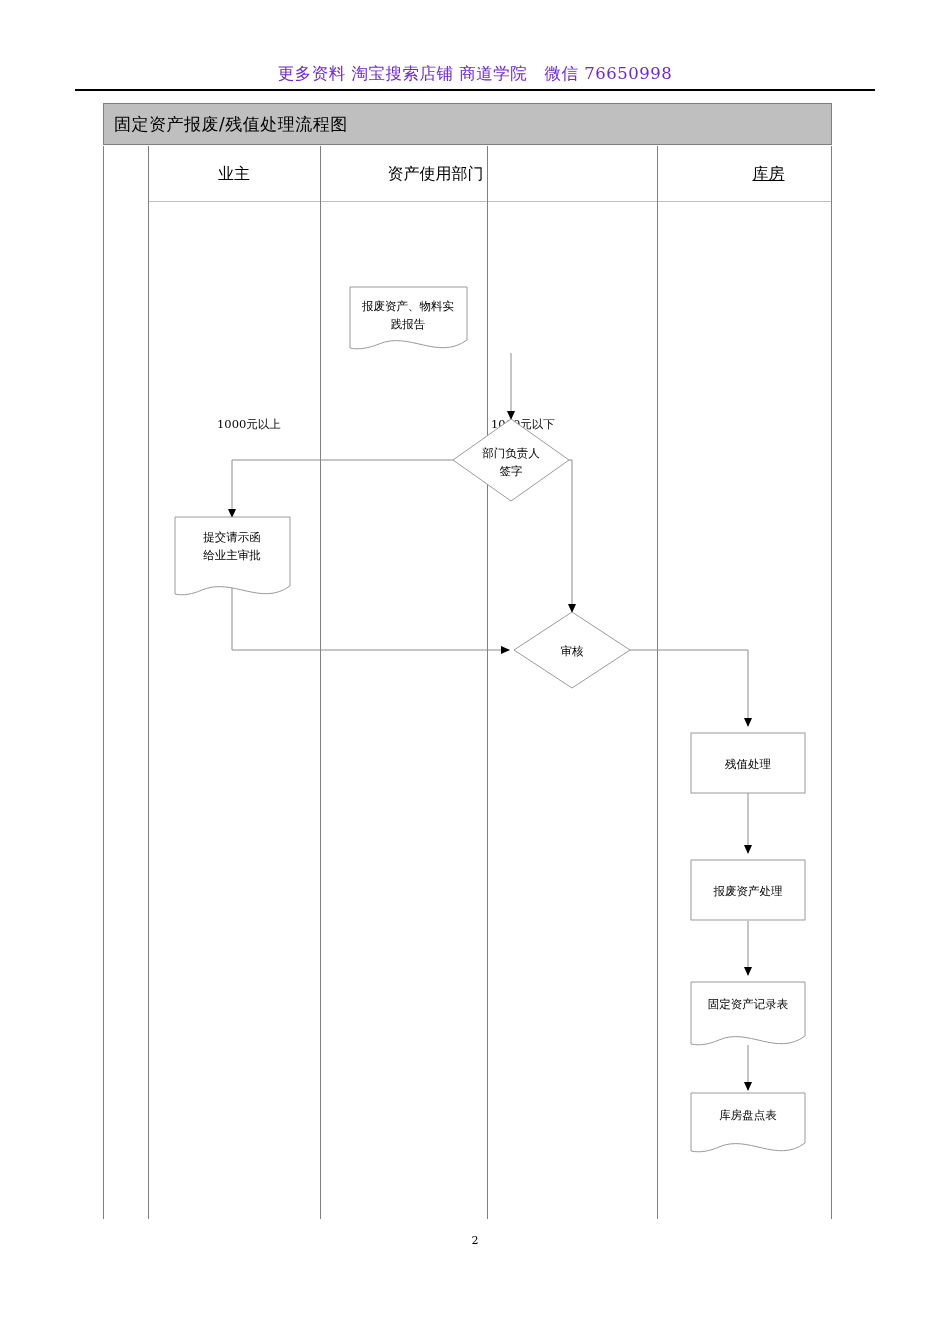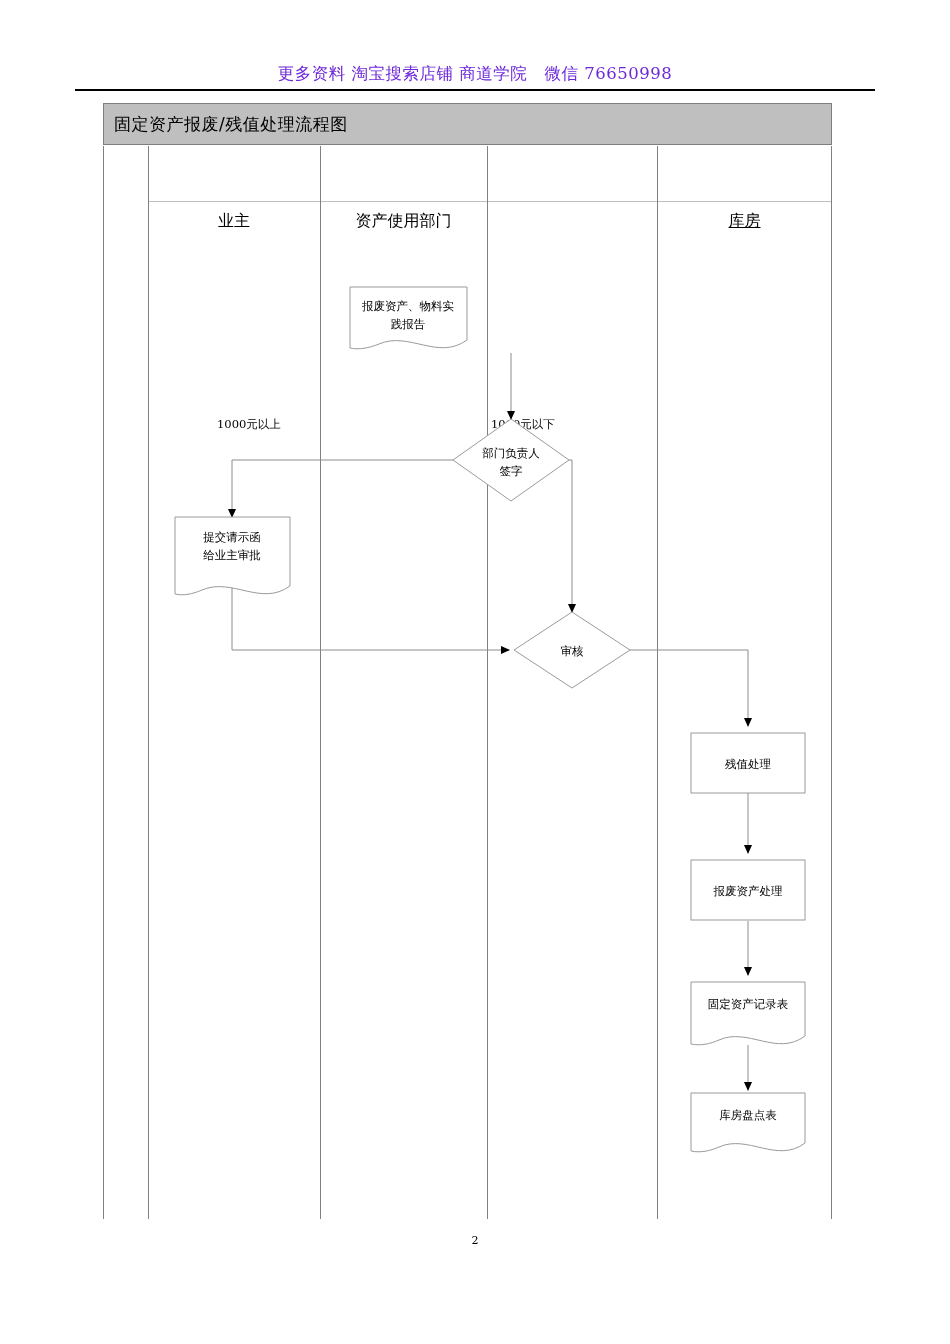--- a/index.html
+++ b/index.html
@@ -99,21 +99,20 @@
   .lane-header {
     position: absolute;
     top: 43px;
     height: 55px;
     line-height: 55px;
     text-align: center;
     font-size: 16px;
     font-family: "DejaVu Sans", "Liberation Sans", sans-serif;
     color: #000;
     white-space: nowrap;
-    margin-top: 47px;
   }
 
   
   #diagram {
     position: absolute;
     left: 0;
     top: 0;
     width: 729px;
     height: 1116px;
     overflow: visible;
@@ -162,22 +161,22 @@
 
   <div class="lane-sep" style="left:0px;   top:43px; height:1073px;"></div>
   <div class="lane-sep" style="left:45px;  top:43px; height:1073px;"></div>
   <div class="lane-sep" style="left:217px; top:43px; height:1073px;"></div>
   <div class="lane-sep" style="left:384px; top:43px; height:1073px;"></div>
   <div class="lane-sep" style="left:554px; top:43px; height:1073px;"></div>
   <div class="lane-sep" style="left:728px; top:43px; height:1073px;"></div>
 
   <div class="lane-header" style="left:0px;   width:45px;"></div>
   <div class="lane-header" style="left:45px;  width:172px;">业主</div>
-  <div class="lane-header" style="left:217px; width:167px;">资产使用部门</div>
-  <div class="lane-header" style="left:554px; width:175px;text-decoration:underline;">库房</div>
+  <div class="lane-header" style="left:217px; width:167px;padding-left:32px;">资产使用部门</div>
+  <div class="lane-header" style="left:578px; width:175px;text-decoration:underline;">库房</div>
 
   <svg id="diagram" viewBox="0 0 729 1116">
     <defs>
       <marker id="arrow" markerWidth="10" markerHeight="10" refX="8" refY="4" orient="auto" markerUnits="userSpaceOnUse">
         <path d="M0,0 L9,4 L0,8 Z" fill="#000000"></path>
       </marker>
     </defs>
 
     <path class="flowline" d="M 408,250 L 408,316" marker-end="url(#arrow)"></path>
 

